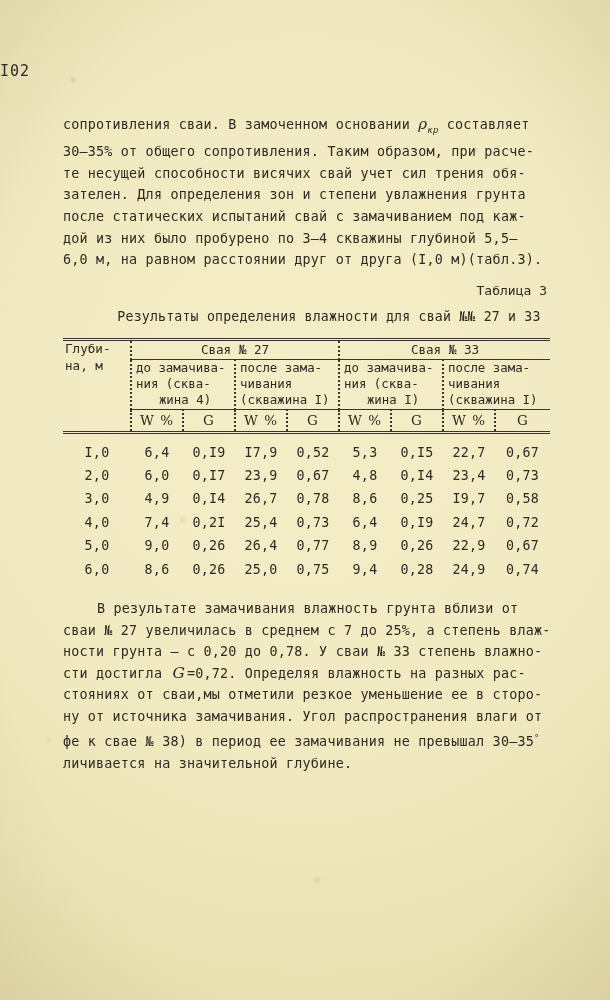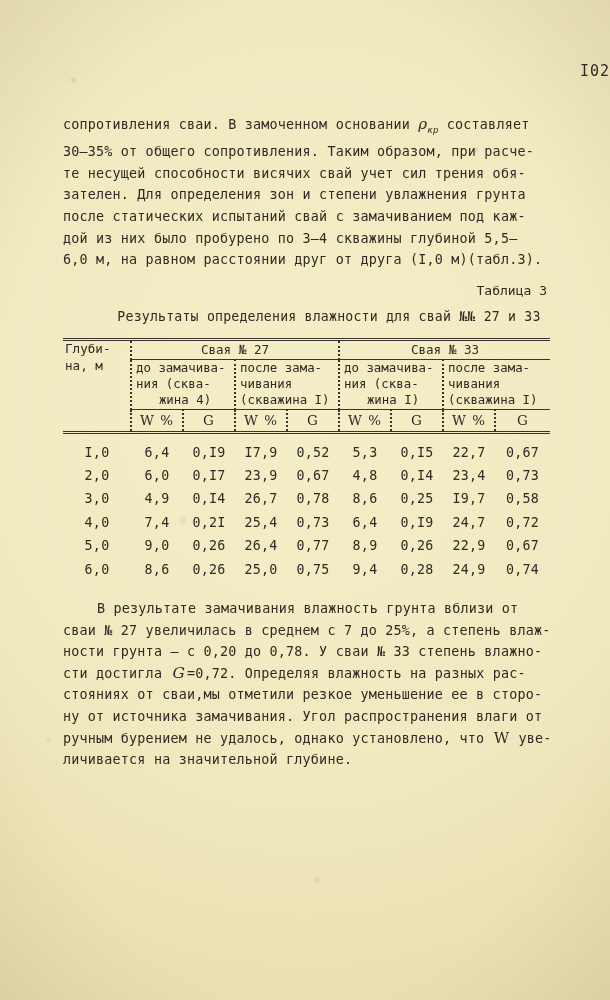--- a/index.html
+++ b/index.html
@@ -46,21 +46,21 @@
   }
 
   .ink { position: relative; z-index: 2; }
 
   
   .folio {
     position: absolute;
     top: 62px;
     left: 0;
     width: 100%;
-    text-align: right;
+    text-align: left;
     font-size: 15px;
     letter-spacing: 1px;
   }
 
   
   .body-block {
     position: absolute;
     left: 63px;
     width: 487px;
     font-size: 13.4px;
@@ -311,18 +311,17 @@
   </div>
 
   <div class="body-block ink" id="para-bottom">
     <span class="ln"><span class="indent"></span><span>В результате замачивания влажность грунта вблизи от</span></span>
     <span class="ln">сваи № 27 увеличилась в среднем с 7 до 25%, а степень влаж-</span>
     <span class="ln">ности грунта – с 0,20 до 0,78. У сваи № 33 степень влажно-</span>
     <span class="ln">сти достигла
       <span class="sym-sf">G</span>=0,72. Определяя влажность на разных рас-</span>
     <span class="ln">стояниях от сваи,мы отметили резкое уменьшение ее в сторо-</span>
     <span class="ln">ну от источника замачивания. Угол распространения влаги от</span>
-    <span class="ln">ручным бурением не удалось, однако установлено, что
-      <span class="sym-w">W</span> уве-</span>
+    <span class="ln">фе к свае № 38) в период ее замачивания не превышал 30–35<span class="deg">°</span></span>
     <span class="ln">личивается на значительной глубине.</span>
   </div>
 
 </div>
 
 </body></html>

